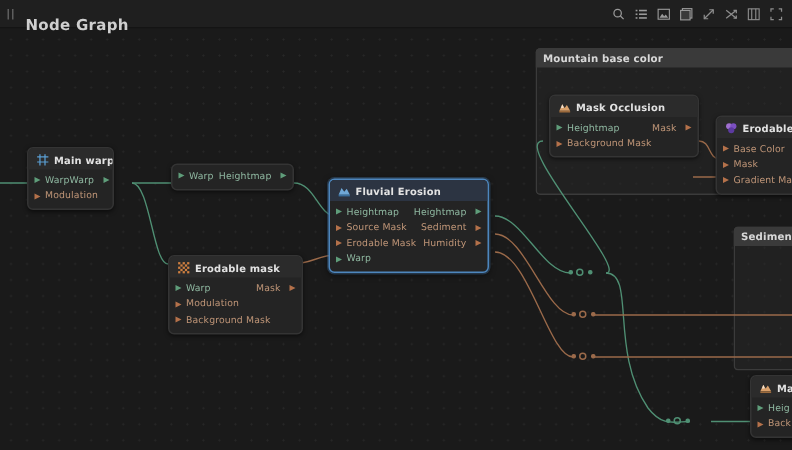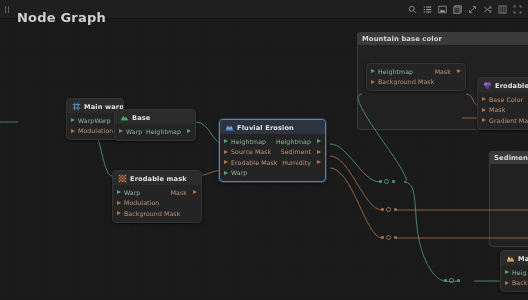--- a/index.html
+++ b/index.html
@@ -14,21 +14,21 @@
 
   
   .titlebar {
     position:absolute; top:0; left:0; width:528px; height:19px;
     background:#1f1f1f; border-bottom:1px solid #141414;
     display:flex; align-items:center; z-index:40;
   }
   .grip { width:13px; display:flex; justify-content:center; align-items:center; }
   .grip i { display:block; width:1px; height:7px; background:#5e5e5e; margin:0 1px; }
   .tab-title {
-    font-size:13px; font-weight:bold; color:#cfcfcf;
+    font-size:10px; font-weight:bold; color:#cfcfcf;
     letter-spacing:.2px; padding-left:4px;margin-top:17px;
   }
   .tb-icons {
     margin-left:auto; display:flex; align-items:center; gap:2px; padding-right:4px;
   }
   .tbi {
     width:13px; height:13px; display:flex; align-items:center; justify-content:center;
     border-radius:2px; cursor:pointer;
   }
   .tbi svg { display:block; }
@@ -219,21 +219,21 @@
         <path d="M396,219 L528,219" stroke="#9b6a4a"></path>
 
         <path d="M466,75 C474,75 472,87 480,87" stroke="#9b6a4a"></path>
 
         <path d="M462,99 C470,99 472,99 480,99" stroke="#9b6a4a"></path>
 
         <path d="M474,262 L528,262" stroke="#4f8f73"></path>
       </g>
     </svg>
 
-    <div class="node" style="left:18px; top:79px; width:58px;margin-left:48px;">
+    <div class="node" style="left:18px; top:79px; width:58px;">
       <div class="node-head">
         <svg class="node-ico" viewBox="0 0 12 12">
           <g stroke="#5b9fd4" stroke-width="1.1">
               <line x1="3.5" y1="1" x2="3.5" y2="11"></line>
               <line x1="8" y1="1" x2="8" y2="11"></line>
               <line x1="1" y1="3.5" x2="11" y2="3.5"></line>
               <line x1="1" y1="8" x2="11" y2="8"></line>
             </g>
         </svg>
         <span class="node-title">Main warp</span>
@@ -252,27 +252,20 @@
         <div class="port-row">
           <span class="pin">
             <i class="tri orange"></i>
             <span class="plabel orange">Modulation</span>
           </span>
         </div>
       </div>
     </div>
 
     <div class="node" style="left:114px; top:90px; width:82px;">
-      <div class="node-head">
-        <svg class="node-ico" viewBox="0 0 12 12">
-          <path d="M1 9.5 L4.3 3.5 L6.4 6.8 L8 4.6 L11 9.5 Z" fill="#4fa56f"></path>
-          <path d="M1 9.5 L11 9.5 L11 10.6 L1 10.6 Z" fill="#2f6b47"></path>
-        </svg>
-        <span class="node-title">Base</span>
-      </div>
       <div class="ports">
         <div class="port-row">
           <span class="pin">
             <i class="tri green"></i>
             <span class="plabel green">Warp</span>
           </span>
           <span class="pin out">
             <span class="plabel green">Heightmap</span>
             <i class="tri green" style="margin-left:3px"></i>
           </span>
@@ -369,20 +362,28 @@
         <div class="port-row">
           <span class="pin">
             <i class="tri green"></i>
             <span class="plabel green">Warp</span>
           </span>
         </div>
       </div>
     </div>
 
     <div class="node" style="left:366px; top:44px; width:100px;">
+      <div class="node-head">
+        <svg class="node-ico" viewBox="0 0 12 12">
+          <path d="M1.2 9.2 L3.8 3.4 L5.9 6.6 L7.9 4.0 L10.8 9.2 Z" fill="#d9a06a"></path>
+          <path d="M3.8 3.4 L5.2 6.4 L2.6 6.8 Z" fill="#f0e0cf"></path>
+          <rect x="1.2" y="9.2" width="9.6" height="1.5" fill="#9c6a3c"></rect>
+        </svg>
+        <span class="node-title">Mask Occlusion</span>
+      </div>
       <div class="ports">
         <div class="port-row">
           <span class="pin">
             <i class="tri green"></i>
             <span class="plabel green">Heightmap</span>
           </span>
           <span class="pin out">
             <span class="plabel orange">Mask</span>
             <i class="tri orange" style="margin-left:3px"></i>
           </span>

